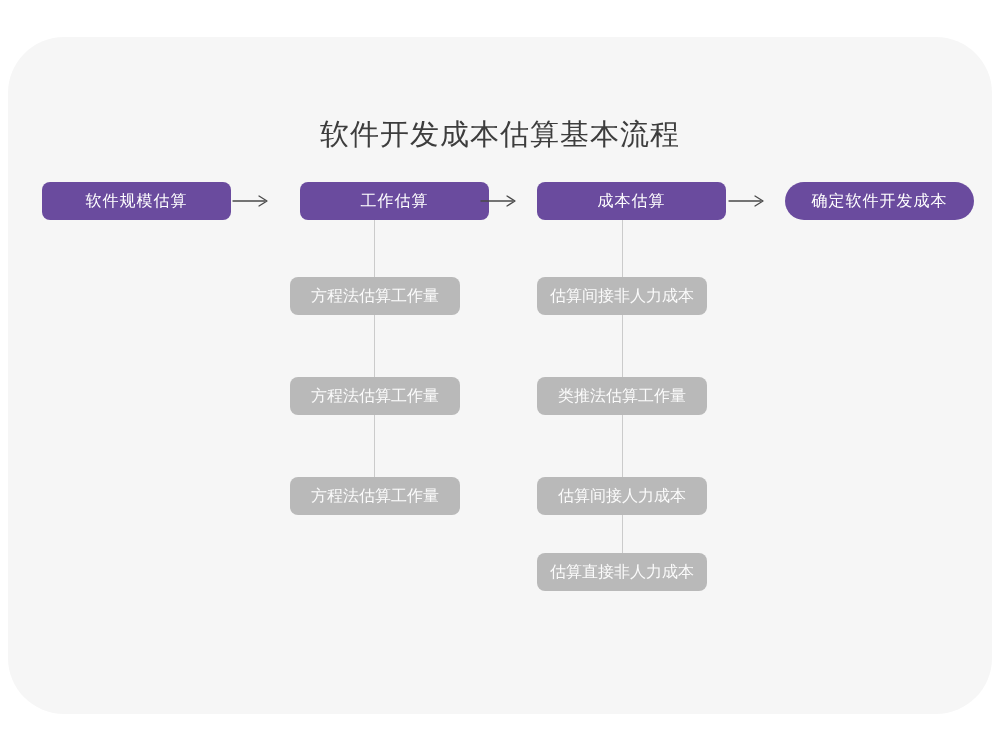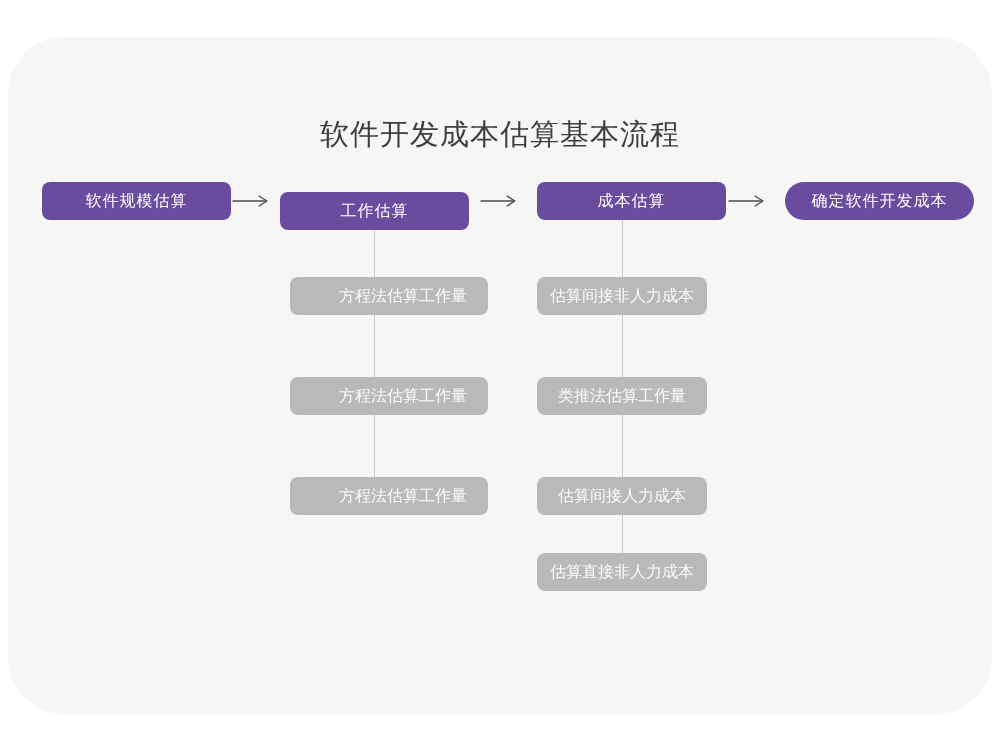--- a/index.html
+++ b/index.html
@@ -66,27 +66,27 @@
     z-index: 2;
   }
   .vline {
     position: absolute;
     width: 1px;
     background: var(--line-gray, #cbcbcb);
     z-index: 1;
   }
   
   .stage-0 { left: 34px; }
-  .stage-1 { left: 272px; margin-top: 10px; }
+  .stage-1 { left: 292px; }
   .stage-2 { left: 529px; }
   .stage-3 { left: 777px; border-radius: 19px; }
   .arrow-0 { left: 224px; }
   .arrow-1 { left: 472px; }
   .arrow-2 { left: 720px; }
-  .col2 { left: 282px; padding-left: 28px; }
+  .col2 { left: 282px; }
   .col3 { left: 529px; }
   .row-0 { top: 240px; }
   .row-1 { top: 340px; }
   .row-2 { top: 440px; }
   .row-3 { top: 516px; }
   .vline-2 { left: 366px; top: 183px; height: 258px; }
   .vline-3 { left: 614px; top: 183px; height: 358px; }
 </style>
 </head>
 <body>

